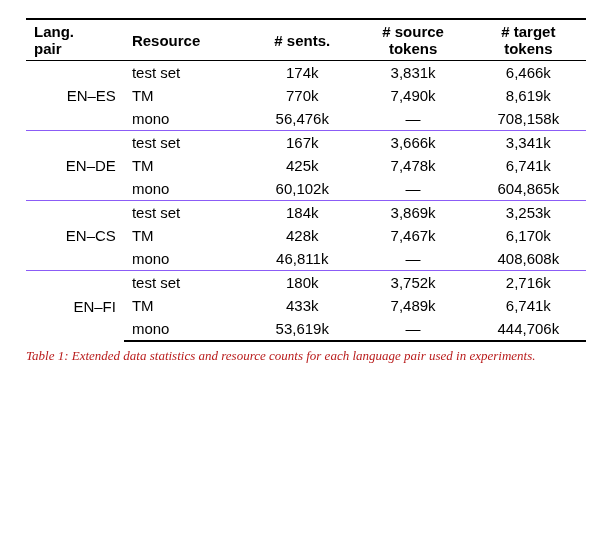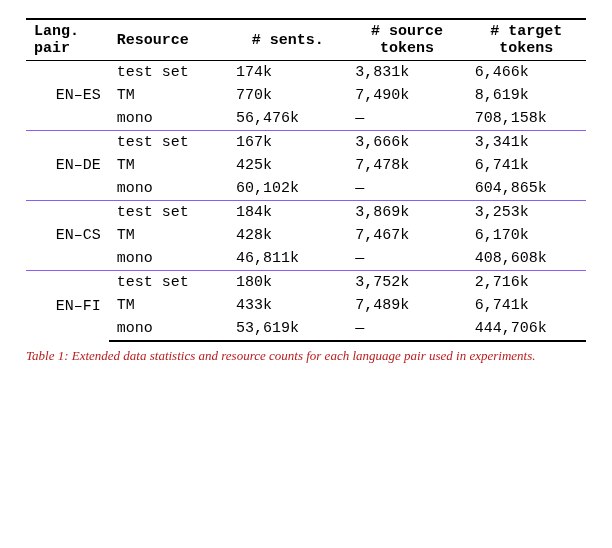--- a/index.html
+++ b/index.html
@@ -18,21 +18,21 @@
     }
 
     .table-container {
       width: 100%;
       padding: 8px 16px;
     }
 
     table {
       width: 100%;
       border-collapse: collapse;
-      font-family: Liberation Mono, monospace;
+      font-family: Liberation Sans, sans-serif;
     }
 
     th, td {
       padding: 3px 8px;
       text-align: center;
       vertical-align: middle;
     }
 
     th {
       font-weight: bold;
@@ -42,21 +42,21 @@
 
     th.left-align {
       text-align: left;
     }
 
     td.left-align {
       text-align: left;
     }
 
     td.right-align {
-      text-align: left;
+      text-align: center;
     }
 
     .group-row td {
       border-top: 1px solid #8b5cf6;
     }
 
     .lang-cell {
       text-align: right;
       vertical-align: middle;
     }

